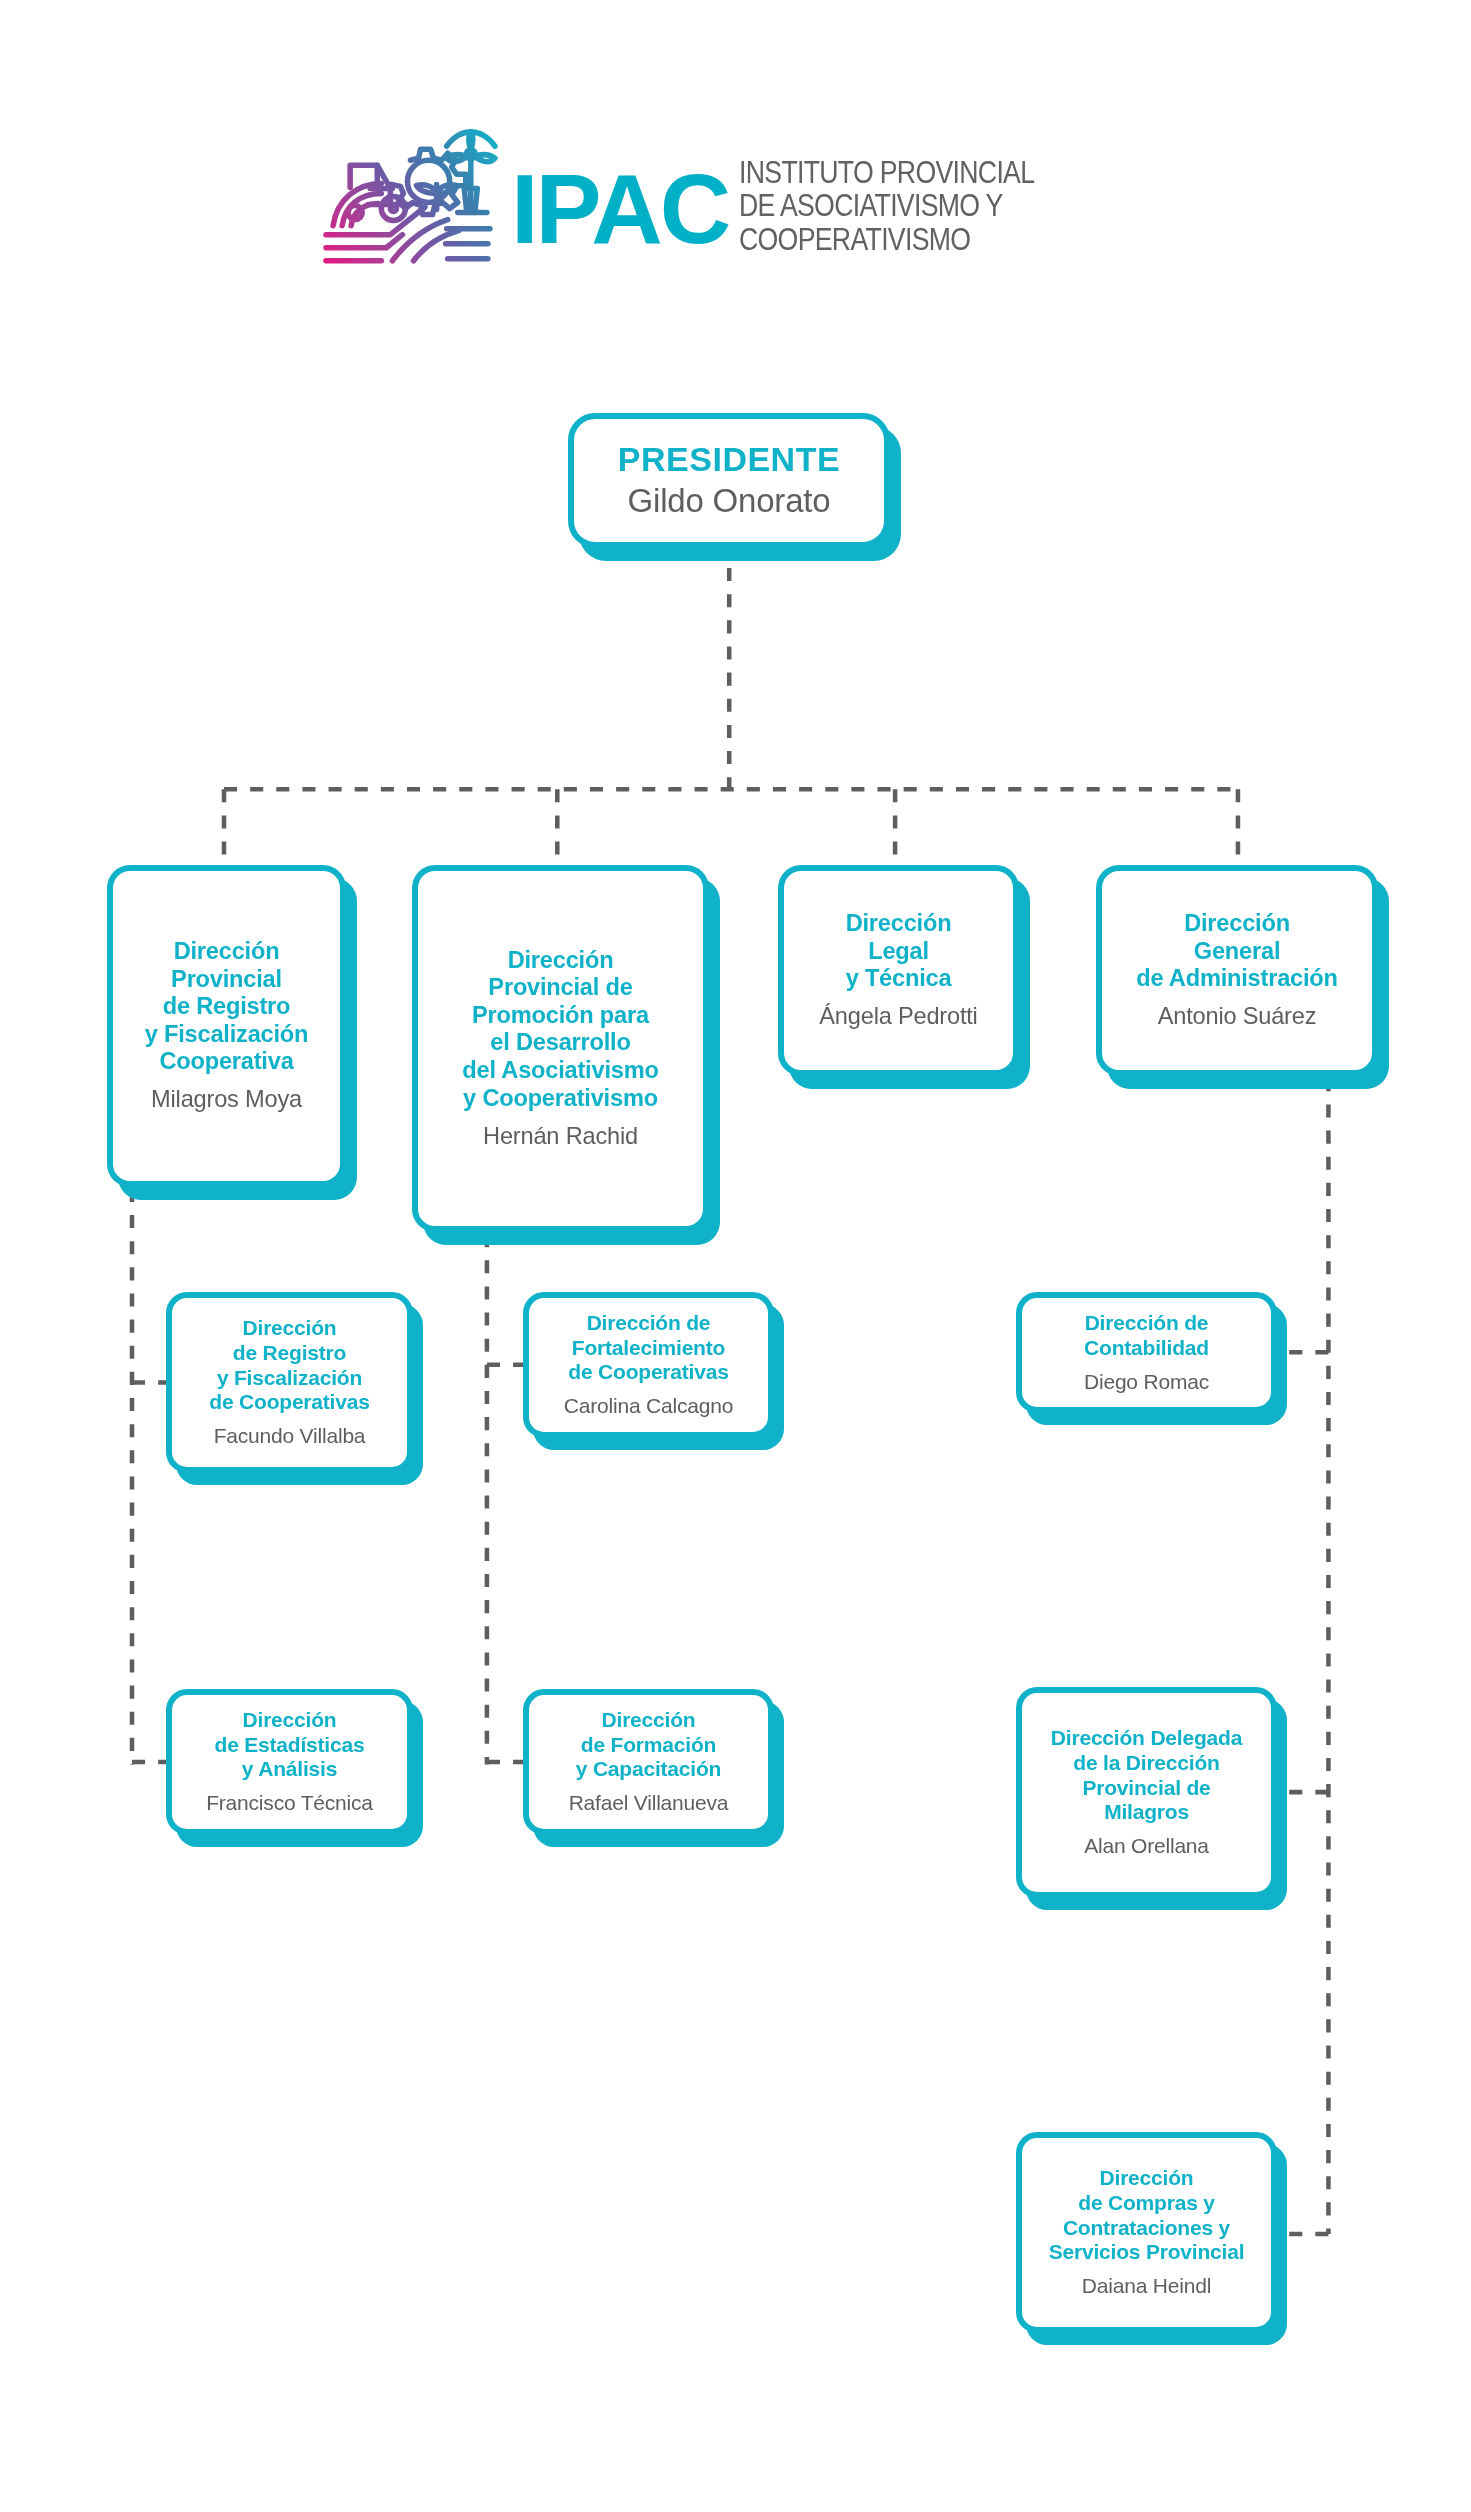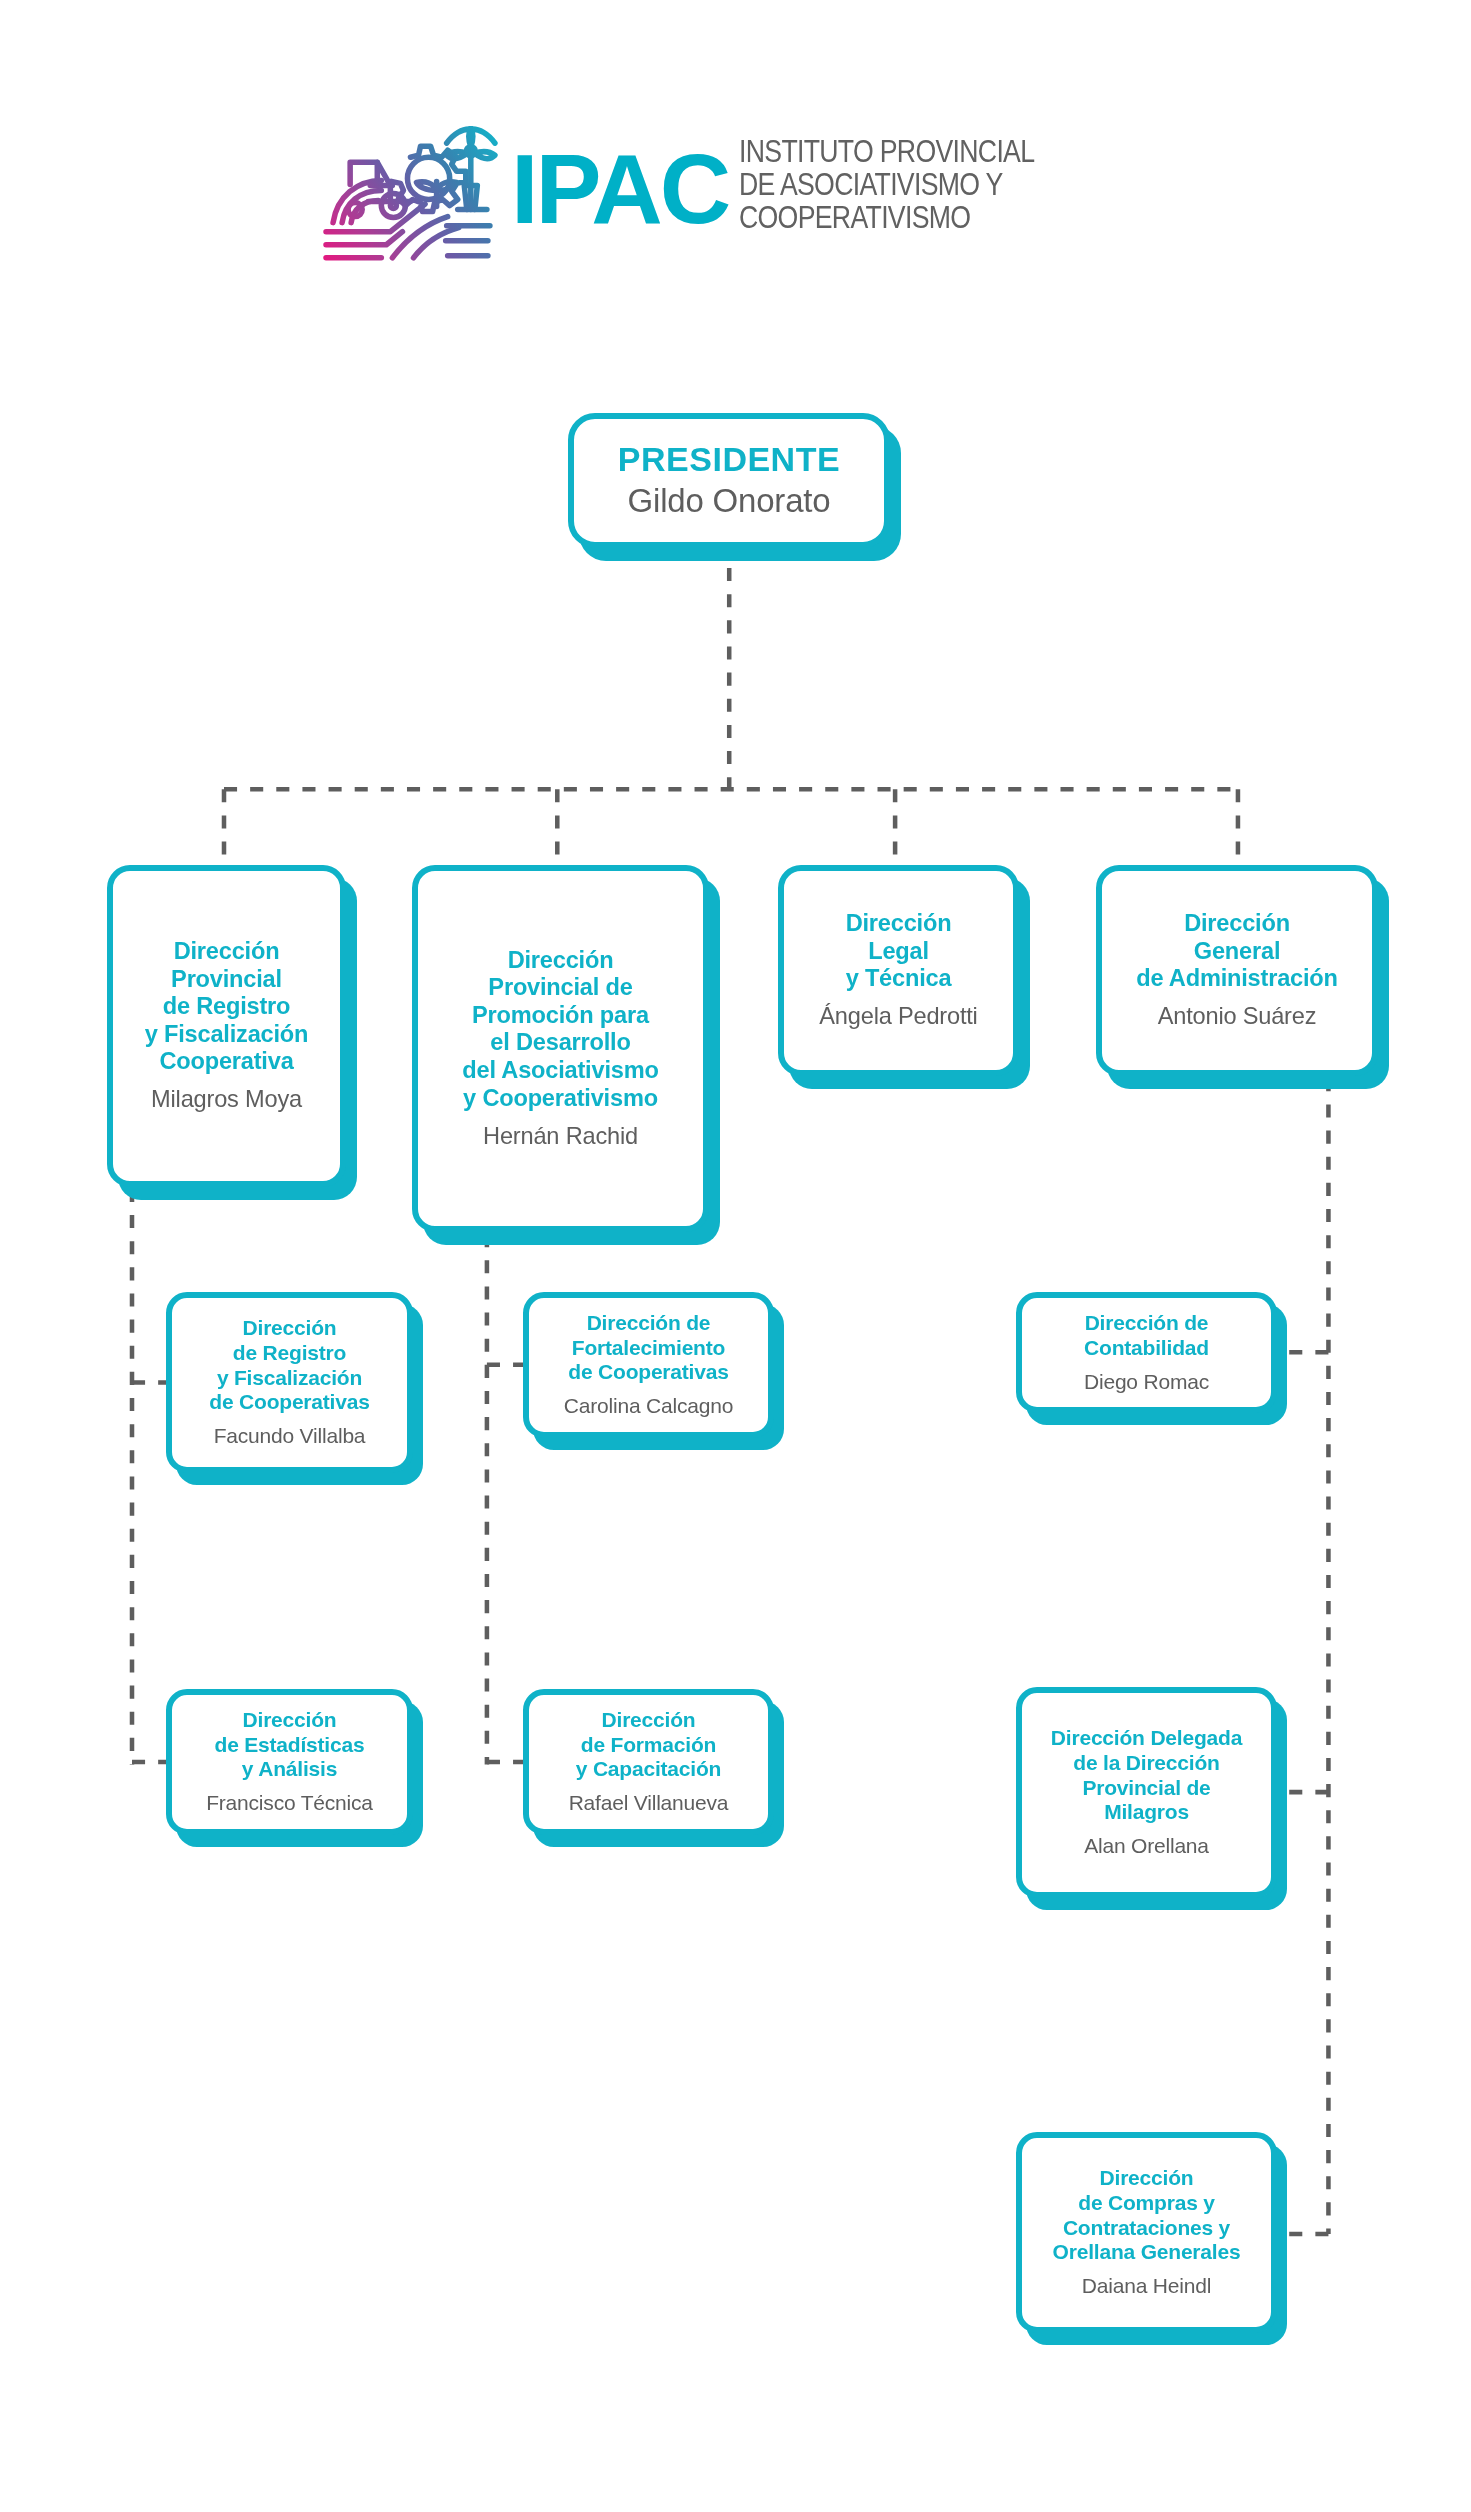--- a/index.html
+++ b/index.html
@@ -14,20 +14,21 @@
   }
 
   
   #logo-header {
     position: absolute;
     left: 322px;
     top: 126px;
     width: 814px;
     height: 151px;
     display: flex;
+    align-items: center;
     gap: 0px;
   }
   #logo-mark { width: 186px; height: 146px; flex: none; }
   #logo-word {
     font-size: 99px;
     font-weight: 800;
     letter-spacing: -3px;
     color: #00b0c7;
     line-height: 1;
     margin-left: 3px;
@@ -305,17 +306,17 @@
     <div>Milagros</div>
   </div>
   <div class="person">Alan Orellana</div>
 </div>
 
 <div class="node lvl3" id="node-compras">
   <div class="title">
     <div>Dirección</div>
     <div>de Compras y</div>
     <div>Contrataciones y</div>
-    <div>Orellana Generales</div>
+    <div>Servicios Provincial</div>
   </div>
   <div class="person">Daiana Heindl</div>
 </div>
 
 
 </body></html>

